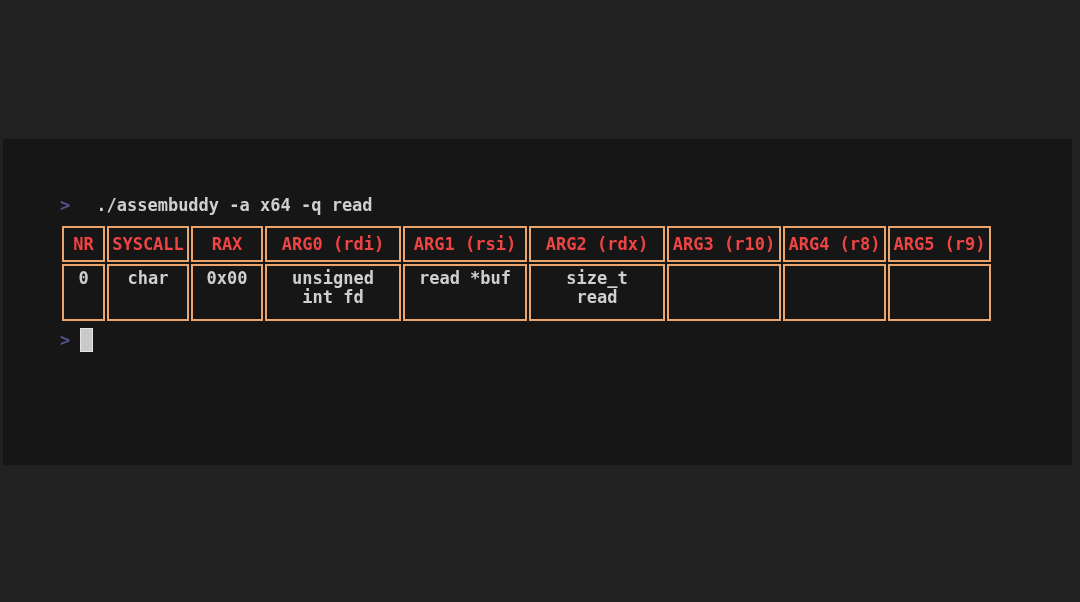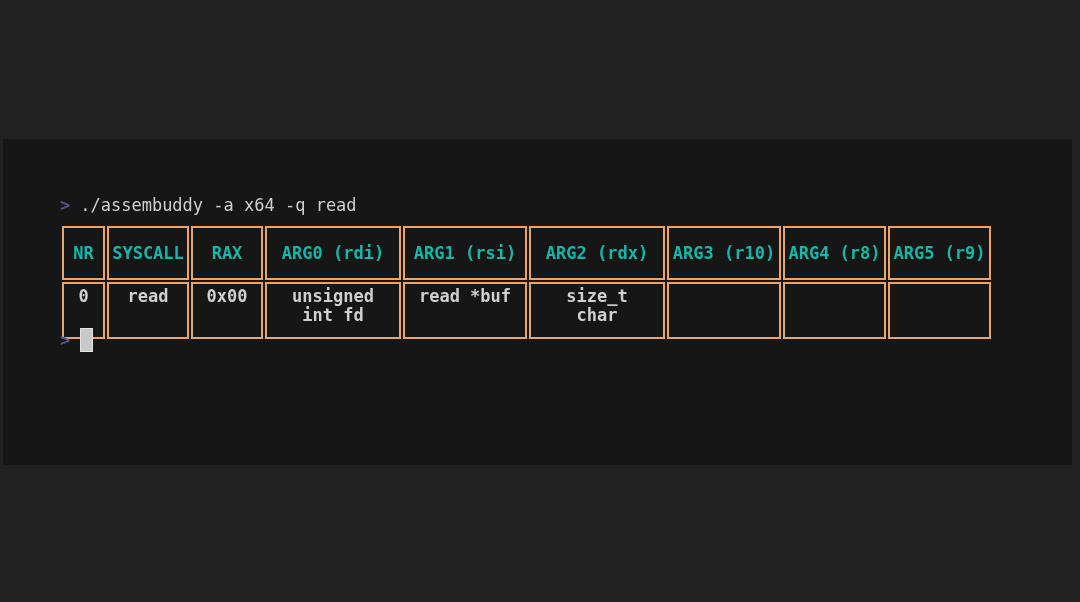--- a/index.html
+++ b/index.html
@@ -34,23 +34,23 @@
   .line-input   { left: 57px; top: 188px; align-items: center; height: 26px; }
   .prompt {
     color: #53538f;
     font-size: 17px;
     font-weight: 700;
     line-height: 22px;
   }
   .command {
     color: #cfcfcf;
     font-size: 17px;
-    font-weight: 400;
+    font-weight: 700;
     line-height: 22px;
-    margin-left: 10px;
+    margin-left: 26px;
     white-space: pre;
   }
   .cursor {
     display: inline-block;
     width: 13px;
     height: 24px;
     margin-left: 10px;
     background: #c9c9c9;
     box-shadow: inset 0 0 0 1px #e4e4e4;
   }
@@ -67,22 +67,22 @@
   table.syscall td {
     box-sizing: border-box;
     border: 2px solid #eba56a;
     padding: 0;
     font-size: 17px;
     font-weight: 700;
     text-align: center;
     overflow: hidden;
   }
   table.syscall th {
-    color: #14b8a6;
-    height: 54px;
+    color: #ef4444;
+    height: 36px;
     vertical-align: middle;
     white-space: nowrap;
   }
   table.syscall td {
     color: #cfcfcf;
     height: 57px;
     vertical-align: top;
     padding-top: 3px;
     line-height: 19px;
     white-space: pre-line;
@@ -120,27 +120,27 @@
           <th>ARG1 (rsi)</th>
           <th>ARG2 (rdx)</th>
           <th>ARG3 (r10)</th>
           <th>ARG4 (r8)</th>
           <th>ARG5 (r9)</th>
         </tr>
       </thead>
       <tbody>
         <tr>
           <td>0</td>
-          <td>read</td>
+          <td>char</td>
           <td>0x00</td>
           <td>unsigned
 int fd</td>
           <td>read *buf</td>
           <td>size_t
-char</td>
+read</td>
           <td></td>
           <td></td>
           <td></td>
         </tr>
       </tbody>
     </table>
 
     <div class="line line-input">
       <span class="prompt">&gt;</span>
       <span class="cursor"></span>

